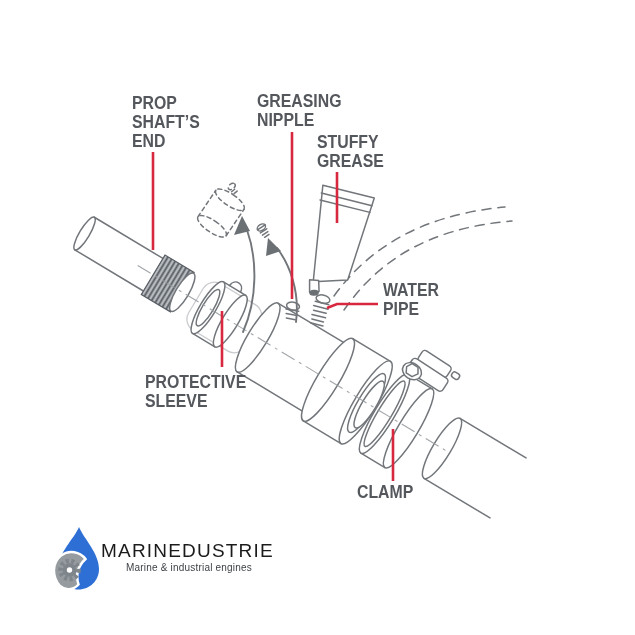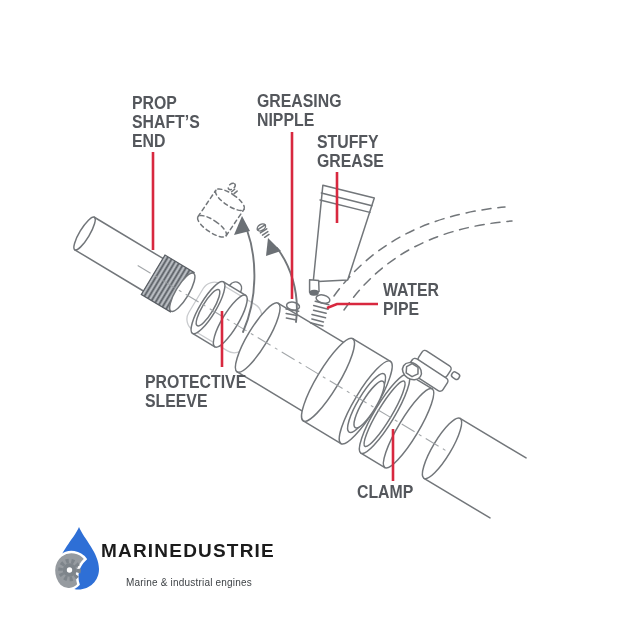--- a/index.html
+++ b/index.html
@@ -16,25 +16,25 @@
   .cl{stroke:#989ca0;stroke-width:1.1;fill:none;stroke-dasharray:15 5 3 5;opacity:.9;}
   .fillgray{fill:#6b7075;stroke:none;}
   .lbl{
     position:absolute;font-weight:700;font-size:18px;line-height:1.06;
     color:var(--label-text,#54575c);transform:scaleX(.88);transform-origin:left top;
     white-space:nowrap;
   }
   .lbl span{display:block;}
   #brand-block{position:absolute;left:101px;top:540px;width:176px;}
   #brand-name{
-    font-size:19px;font-weight:700;letter-spacing:1.2px;color:var(--text,#1b1b1b);
+    font-size:19px;font-weight:400;letter-spacing:1.2px;color:var(--text,#1b1b1b);
     white-space:nowrap;
   }
   #brand-tagline{
-    margin-top:15px;font-size:10px;color:#3f4347;text-align:center;letter-spacing:.2px;
+    margin-top:0;font-size:10px;color:#3f4347;text-align:center;letter-spacing:.2px;
     white-space:nowrap;
   }
 </style>
 </head>
 <body>
 
 <div id="canvas">
 
   <svg width="635" height="635" viewBox="0 0 635 635">
     <defs>

